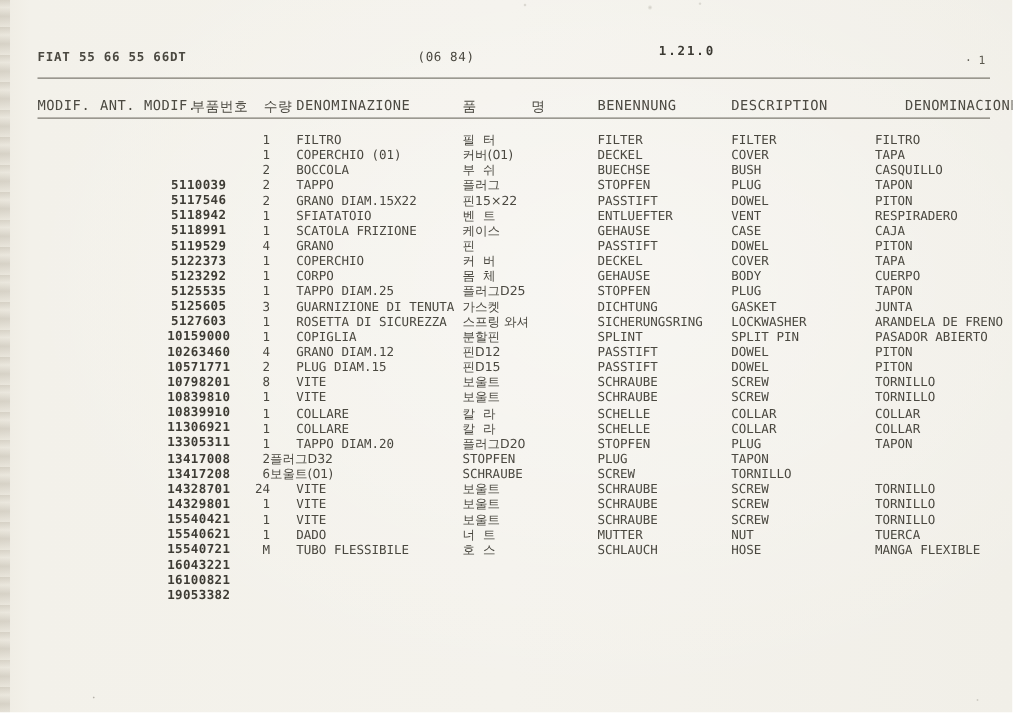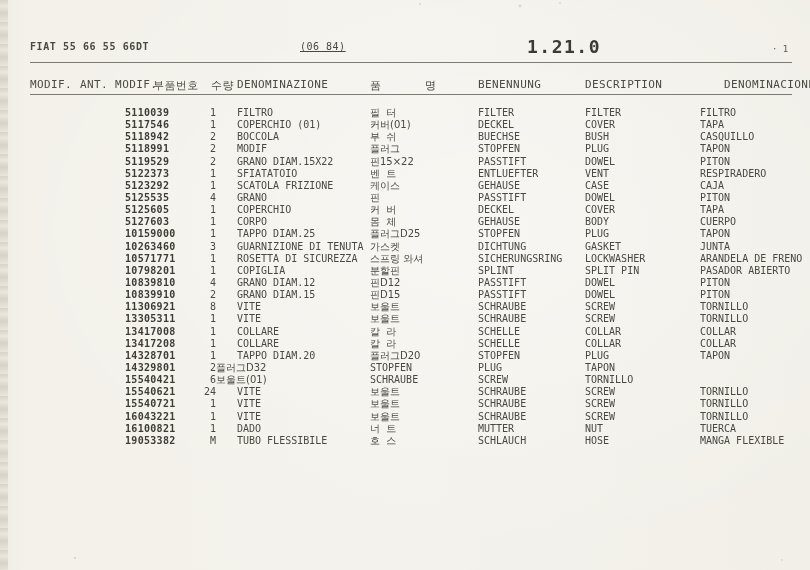--- a/index.html
+++ b/index.html
@@ -24,36 +24,36 @@
     position:absolute;left:0;top:0;width:810px;height:570px;pointer-events:none;
     background:
       radial-gradient(circle 2px at 420px 4px, rgba(120,115,100,.35), rgba(0,0,0,0) 70%),
       radial-gradient(circle 3px at 520px 6px, rgba(120,115,100,.3), rgba(0,0,0,0) 70%),
       radial-gradient(circle 2px at 560px 3px, rgba(120,115,100,.3), rgba(0,0,0,0) 70%),
       radial-gradient(circle 1.5px at 75px 558px, rgba(90,85,75,.5), rgba(0,0,0,0) 70%),
       radial-gradient(circle 1.5px at 782px 560px, rgba(110,105,95,.4), rgba(0,0,0,0) 70%);
   }
   .abs{position:absolute;white-space:pre;}
   .doc-title{left:30px;top:41px;font-size:10px;letter-spacing:.6px;font-weight:bold;}
-  .issue-code{left:300px;top:41px;font-size:10px;letter-spacing:.5px;text-decoration:underline;}
-  .section-code{left:527px;top:36px;font-size:18px;font-weight:bold;letter-spacing:1.5px;color:#3c3a33;}
+  .issue-code{left:334px;top:41px;font-size:10px;letter-spacing:.5px;}
+  .section-code{left:527px;top:36px;font-size:10px;font-weight:bold;letter-spacing:1.5px;color:#3c3a33;}
   .page-number{left:772px;top:44px;font-size:9px;color:#5b594f;}
   .rule{position:absolute;left:30px;width:762px;height:1px;background:#5f5d53;opacity:.8;}
   .rule1{top:62px;}
   .rule2{top:94px;}
   .colhead{font-size:11px;letter-spacing:.4px;top:78px;color:#4c4a42;}
   .kor{font-family:"DejaVu Sans","Liberation Sans",sans-serif;}
   .rows{position:absolute;left:30px;top:107px;width:770px;}
   .row{
     display:grid;
     grid-template-columns:50px 45px 68px 23px 154px 108px 107px 115px 1fr;
     height:12.15px;line-height:12.15px;font-size:10px;
   }
   .row span{white-space:pre;overflow:visible;}
-  .c-part{text-align:left;font-weight:bold;color:#3e3c35;letter-spacing:.3px;}
+  .c-part{text-align:center;font-weight:bold;color:#3e3c35;letter-spacing:.3px;margin-top:36px;}
   .c-qty{text-align:right;}
   .c-it{padding-left:21px;}
   .c-kor{font-family:"DejaVu Sans","Liberation Sans",sans-serif;font-size:10px;}
 </style>
 </head>
 <body>
 
 <div class="page">
   <div class="scan-edge"></div>
   <div class="speckles"></div>
@@ -110,21 +110,21 @@
         <span class="c-kor">부  쉬</span>
         <span class="c-de">BUECHSE</span>
         <span class="c-en">BUSH</span>
         <span class="c-es">CASQUILLO</span>
       </div>
       <div class="row">
         <span class="c-mod"></span>
         <span class="c-ant"></span>
         <span class="c-part">5118991</span>
         <span class="c-qty">2</span>
-        <span class="c-it">MODIF</span>
+        <span class="c-it">TAPPO</span>
         <span class="c-kor">플러그</span>
         <span class="c-de">STOPFEN</span>
         <span class="c-en">PLUG</span>
         <span class="c-es">TAPON</span>
       </div>
       <div class="row">
         <span class="c-mod"></span>
         <span class="c-ant"></span>
         <span class="c-part">5119529</span>
         <span class="c-qty">2</span>
@@ -242,21 +242,21 @@
         <span class="c-kor">핀D12</span>
         <span class="c-de">PASSTIFT</span>
         <span class="c-en">DOWEL</span>
         <span class="c-es">PITON</span>
       </div>
       <div class="row">
         <span class="c-mod"></span>
         <span class="c-ant"></span>
         <span class="c-part">10839910</span>
         <span class="c-qty">2</span>
-        <span class="c-it">GRANO DIAM.15</span>
+        <span class="c-it">PLUG DIAM.15</span>
         <span class="c-kor">핀D15</span>
         <span class="c-de">PASSTIFT</span>
         <span class="c-en">DOWEL</span>
         <span class="c-es">PITON</span>
       </div>
       <div class="row">
         <span class="c-mod"></span>
         <span class="c-ant"></span>
         <span class="c-part">11306921</span>
         <span class="c-qty">8</span>

